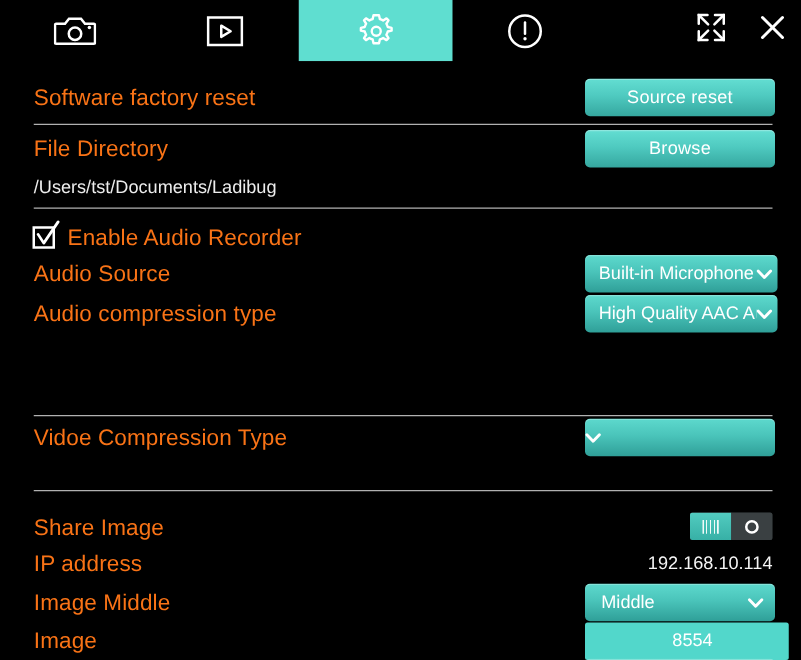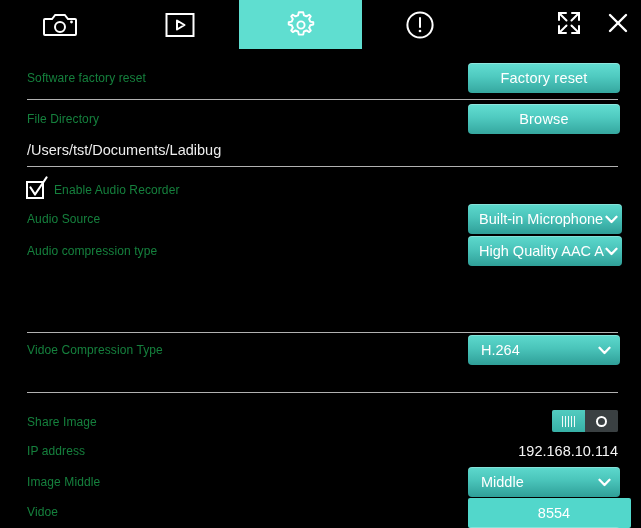--- a/index.html
+++ b/index.html
@@ -64,22 +64,22 @@
     position: absolute;
     left: 0;
     width: 641px;
     height: 30px;
     display: flex;
     align-items: center;
   }
   .label {
     position: absolute;
     left: 27px;
-    font-size: 12px;
-    color: #15803d;
+    font-size: 18px;
+    color: #f97316;
     white-space: nowrap;
     letter-spacing: .1px;
   }
   .value-plain {
     position: absolute;
     right: 23px;
     font-size: 14.5px;
     color: #f5f5f5;
     white-space: nowrap;
   }
@@ -291,21 +291,21 @@
         </g>
       </svg>
     </span>
   </div>
 </div>
 
 <div class="panel">
 
   <div class="row" style="top:14px;">
     <span class="label">Software factory reset</span>
-    <button class="btn-teal" style="left:468px; width:152px; top:0;">Factory reset</button>
+    <button class="btn-teal" style="left:468px; width:152px; top:0;">Source reset</button>
   </div>
 
   <div class="divider" style="top:50px;"></div>
 
   <div class="row" style="top:55px;">
     <span class="label">File Directory</span>
     <button class="btn-teal" style="left:468px; width:152px; top:0;">Browse</button>
   </div>
 
   <div class="row" style="top:86px;">
@@ -346,21 +346,20 @@
         </svg>
       </span>
     </div>
   </div>
 
   <div class="divider" style="top:283px;"></div>
 
   <div class="row" style="top:286px;">
     <span class="label">Vidoe Compression Type</span>
     <div class="dropdown" style="left:468px; width:152px; top:0;">
-      <span class="dd-text">H.264</span>
       <span class="dd-chevron">
         <svg width="13" height="9" viewBox="0 0 13 9">
           <path d="M1.5 1.8 L6.5 7 L11.5 1.8" fill="none" stroke="#ffffff" stroke-width="2.3" stroke-linecap="round" stroke-linejoin="round"></path>
         </svg>
       </span>
     </div>
   </div>
 
   <div class="divider" style="top:343px;"></div>
 
@@ -387,21 +386,21 @@
       <span class="dd-text">Middle</span>
       <span class="dd-chevron">
         <svg width="13" height="9" viewBox="0 0 13 9">
           <path d="M1.5 1.8 L6.5 7 L11.5 1.8" fill="none" stroke="#ffffff" stroke-width="2.3" stroke-linecap="round" stroke-linejoin="round"></path>
         </svg>
       </span>
     </div>
   </div>
 
   <div class="row" style="top:448px;">
-    <span class="label">Vidoe</span>
+    <span class="label">Image</span>
     <input class="port-field" style="left: 468px; width: 150px; top: 1px; padding-left: 11px;" type="text" value="8554">
   </div>
 
   <div class="row" style="top:478px;">
 
     <div class="dropdown" style="left:468px; width:152px; top:0;">
       
       
     </div>
   </div>

